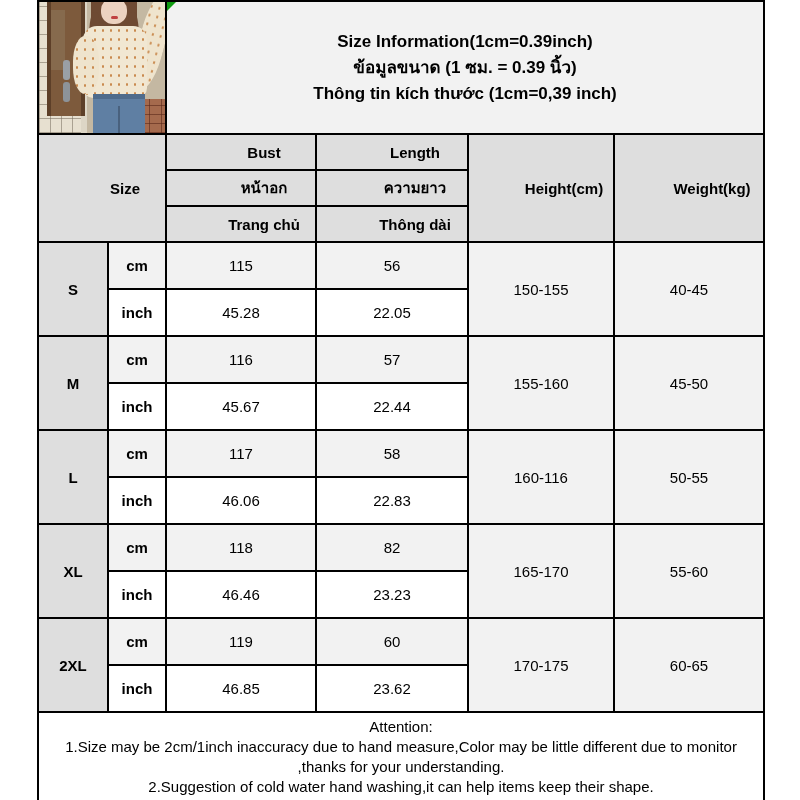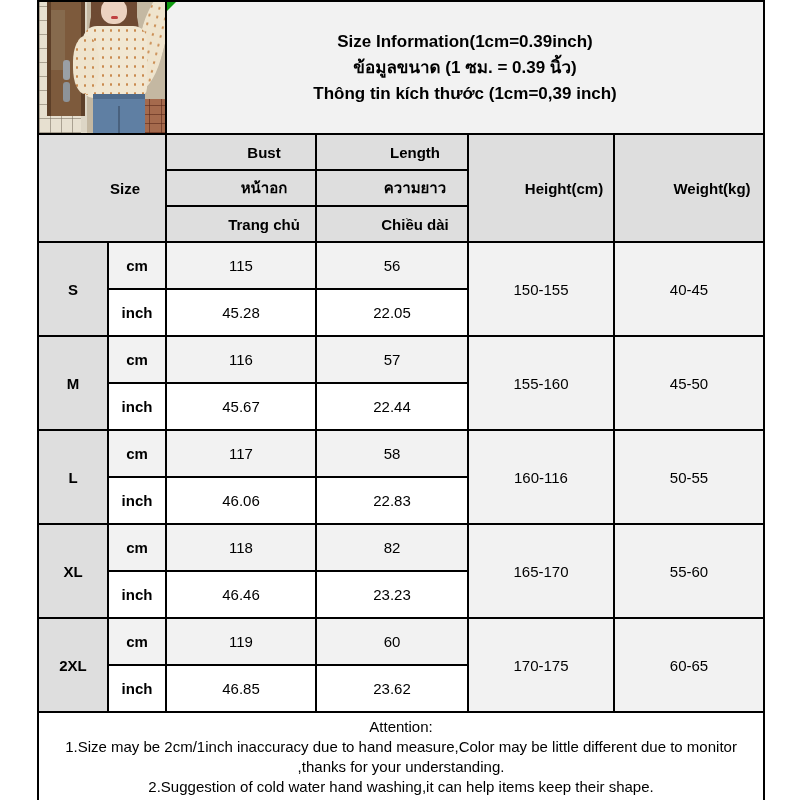--- a/index.html
+++ b/index.html
@@ -135,21 +135,21 @@
       <td>Length</td>
       <td rowspan="3">Height(cm)</td>
       <td rowspan="3">Weight(kg)</td>
     </tr>
     <tr class="head-row">
       <td>หน้าอก</td>
       <td>ความยาว</td>
     </tr>
     <tr class="head-row">
       <td>Trang chủ</td>
-      <td>Chiều dài</td>
+      <td>Thông dài</td>
     </tr>
 
     <tr class="data-row row-cm">
       <td class="size-label" rowspan="2">S</td>
       <td class="unit-cell">cm</td>
       <td class="val">115</td>
       <td class="val">56</td>
       <td class="range-cell" rowspan="2">150-155</td>
       <td class="range-cell" rowspan="2">40-45</td>
     </tr>

